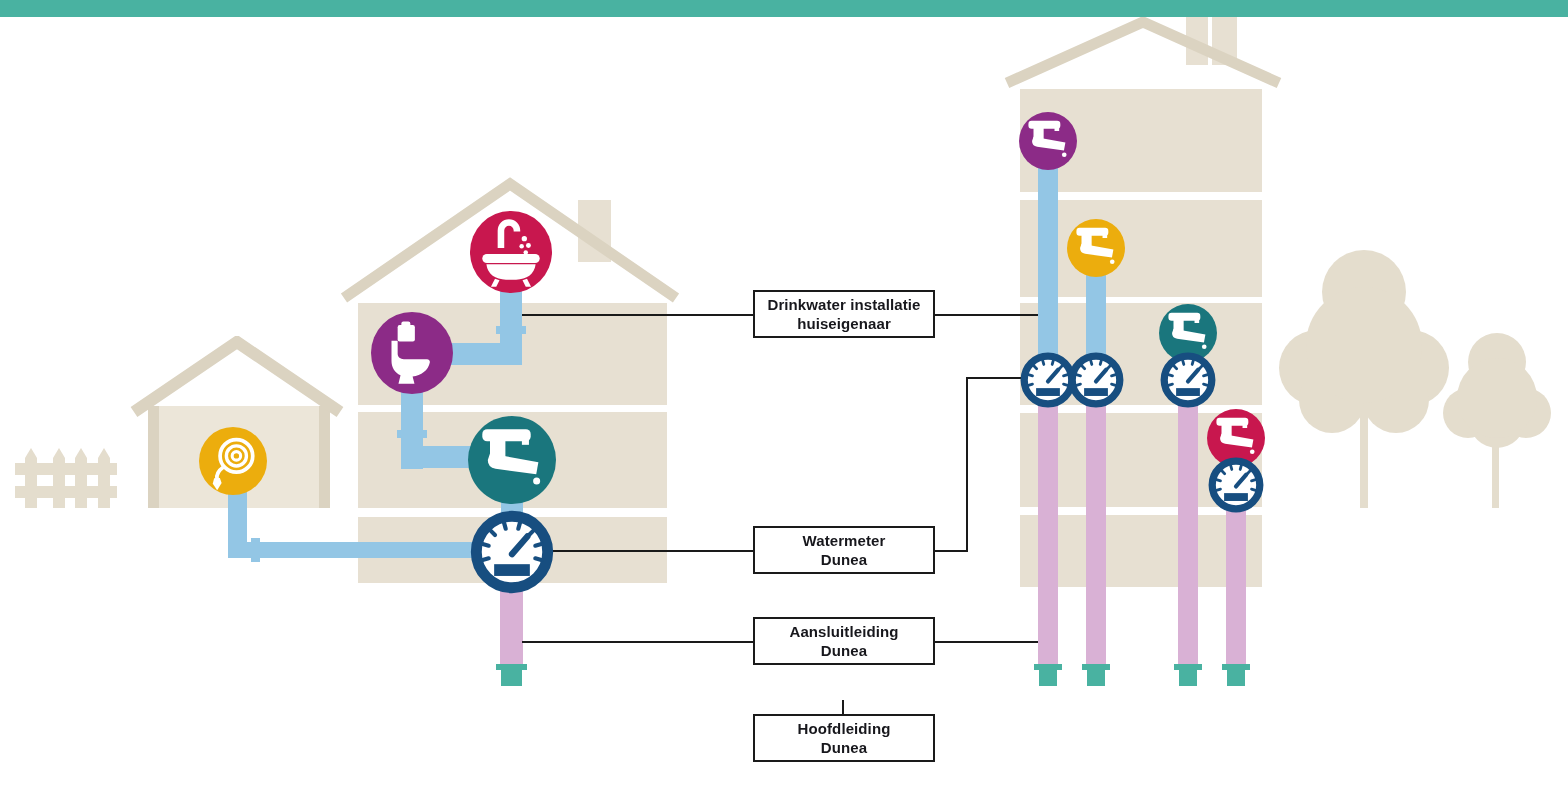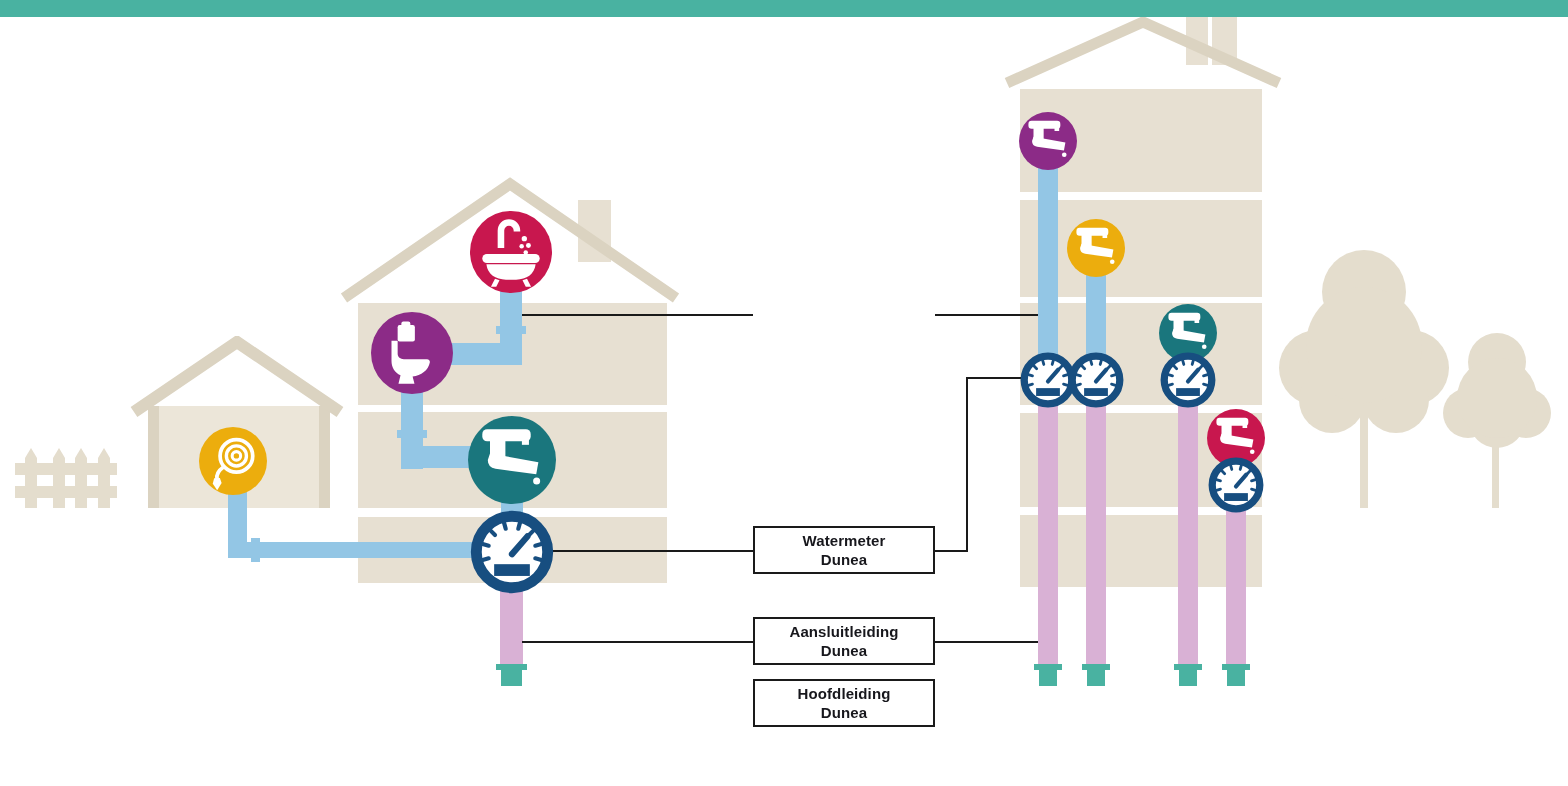--- a/index.html
+++ b/index.html
@@ -286,26 +286,30 @@
     <svg viewBox="0 0 40 40" class="meter-svg">
         <use href="#glyph-meter"></use>
       </svg>
   </div>
   <div class="node" style="left:1208px;top:457px;width:56px;height:56px">
     <svg viewBox="0 0 40 40" class="meter-svg">
         <use href="#glyph-meter"></use>
       </svg>
   </div>
 
+  <div class="callout" style="left:753px;top:290px">
+    <span>Drinkwater installatie</span>
+    <span>huiseigenaar</span>
+  </div>
   <div class="callout" style="left:753px;top:526px">
     <span>Watermeter</span>
     <span>Dunea</span>
   </div>
   <div class="callout" style="left:753px;top:617px">
     <span>Aansluitleiding</span>
     <span>Dunea</span>
   </div>
-  <div class="callout" style="left:753px;top:679px">
+  <div class="callout" style="left:753px;top:714px">
     <span>Hoofdleiding</span>
     <span>Dunea</span>
   </div>
 
 </div>
 
 </body></html>

